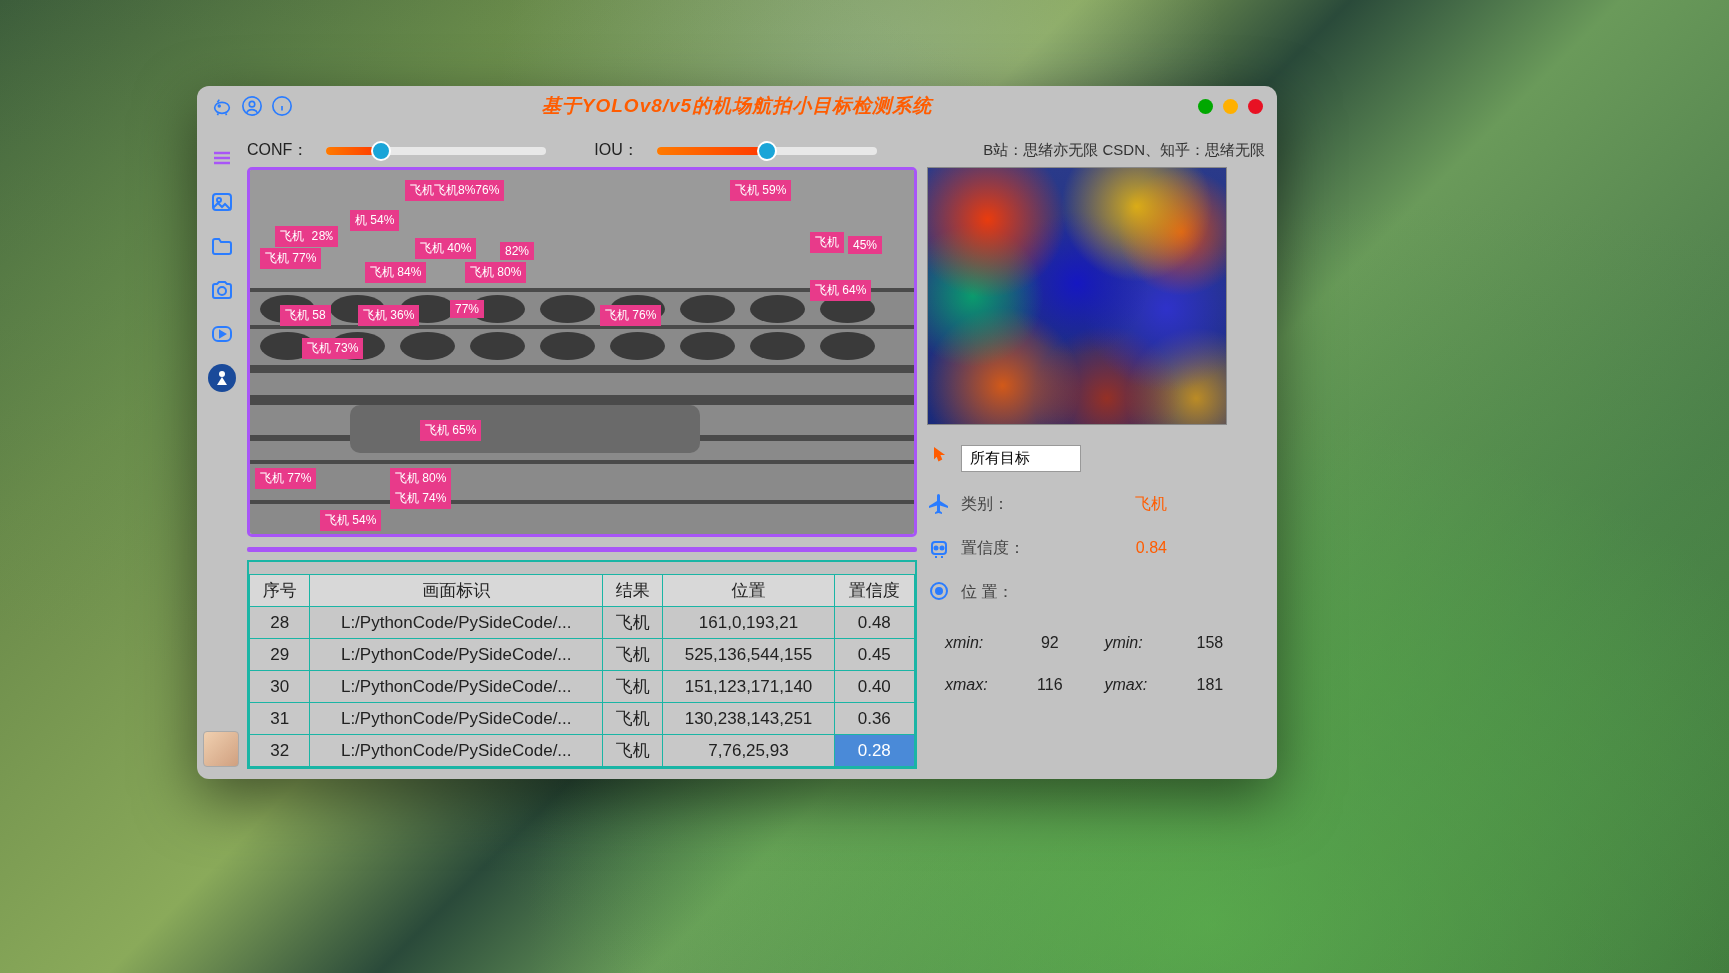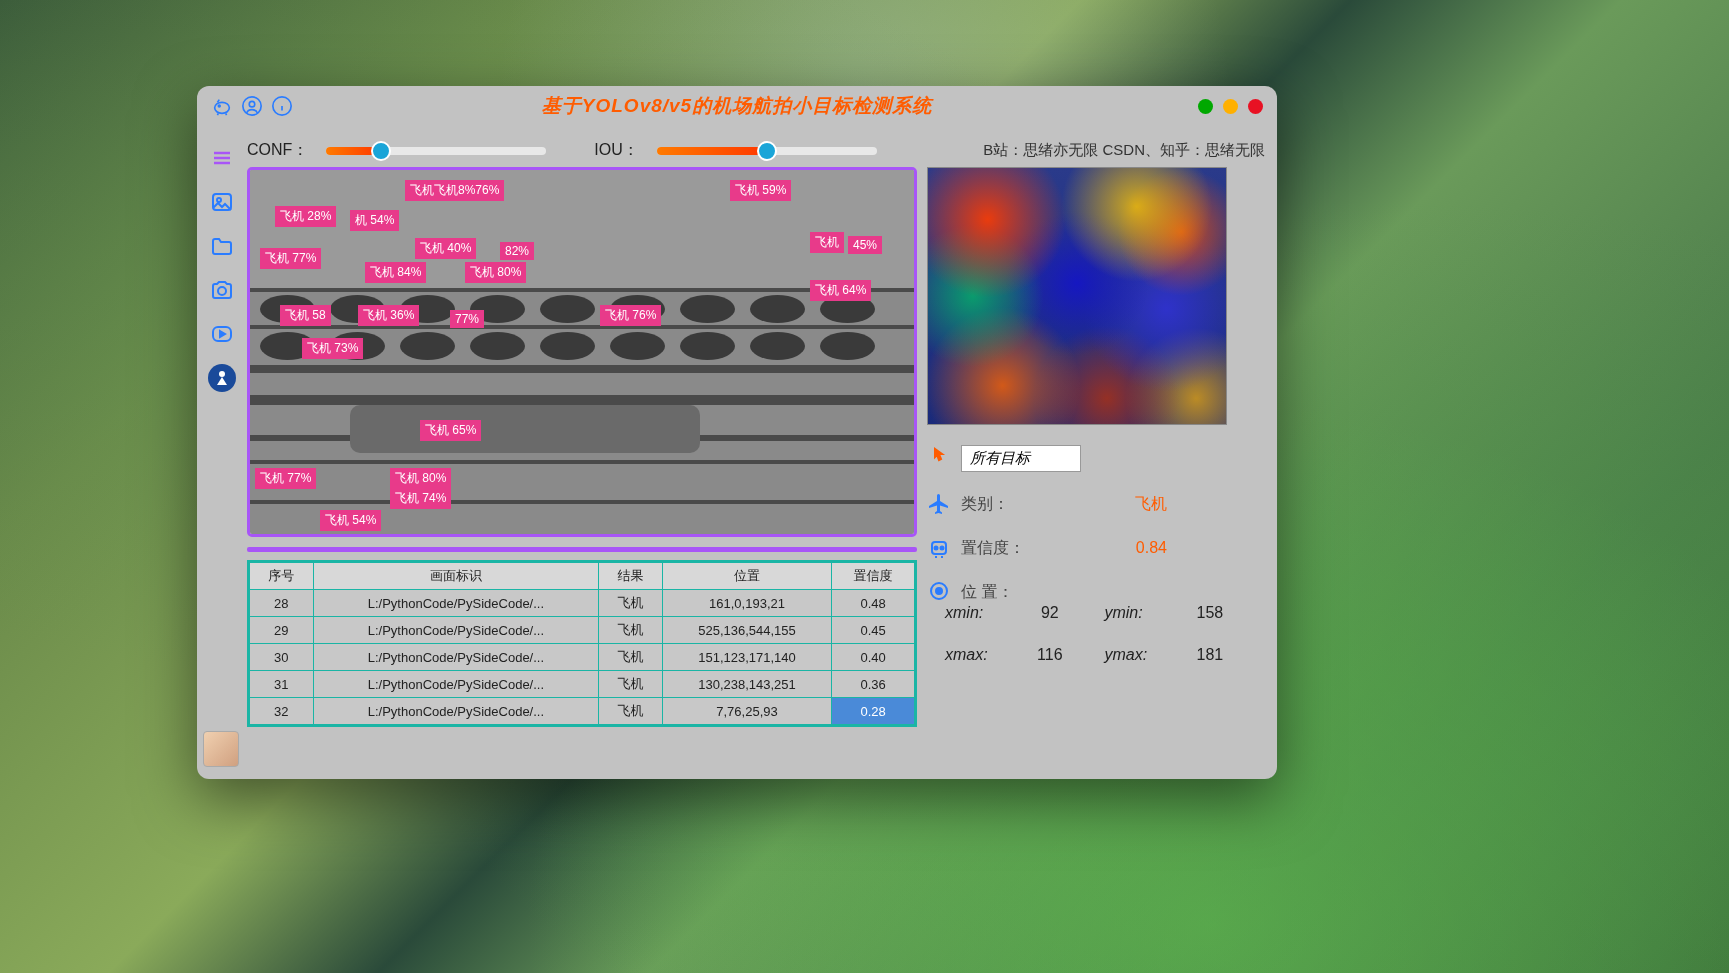--- a/index.html
+++ b/index.html
@@ -61,29 +61,29 @@
   radial-gradient(circle at 15% 50%,rgba(0,200,100,0.7),transparent 25%),
   radial-gradient(circle at 50% 45%,rgba(20,20,200,0.9),transparent 35%),
   radial-gradient(circle at 80% 55%,rgba(50,50,220,0.8),transparent 30%),
   radial-gradient(circle at 25% 85%,rgba(255,100,0,0.8),transparent 25%),
   radial-gradient(circle at 60% 90%,rgba(200,50,0,0.7),transparent 25%),
   radial-gradient(circle at 90% 90%,rgba(255,180,0,0.7),transparent 20%),
   linear-gradient(180deg,#2a3a8a,#1a2a7a);}
 .right-panel{width:300px;margin-top:16px;}
 .info-row{display:flex;align-items:center;gap:10px;margin-top:20px;font-size:16px;}
 .info-ico{width:24px;height:24px;flex-shrink:0;}
-.info-input{background:white;border:1px solid #999;padding:4px 8px;font-size:15px;width:120px;font-style:italic;}
+.info-input{background:white;border:1px solid #999;padding:4px 8px;font-size:15px;width:120px;}
 .info-lbl{color:#444;}
 .info-val{color:#ff5c00;font-size:16px;margin-left:auto;padding-right:60px;font-weight:500;}
-.coords{display:grid;grid-template-columns:auto auto auto auto;gap:24px 38px;font-size:16px;padding-left:18px;}
+.coords{margin-top:30px;display:grid;grid-template-columns:auto auto auto auto;gap:24px 38px;font-size:16px;padding-left:18px;}
 .coords .cl{font-style:italic;color:#222;}
 .coords .cv{color:#222;text-align:center;}
 .divider{height:5px;background:#a855f7;margin-top:10px;border-radius:2px;}
 .table-wrap{width:670px;border:2px solid #1ab5a5;margin-top:8px;}
-table{width:100%;border-collapse:collapse;font-size:13px;}
+table{width:100%;border-collapse:collapse;font-size:17px;margin-top:12px;}
 th,td{border:1px solid #1ab5a5;padding:4px 8px;text-align:center;}
 th{background:#d8d8d8;font-weight:normal;color:#222;}
 td{background:#c8c8c8;color:#222;}
 tr.selected td{background:#c8c8c8;}
 tr.selected td:last-child{background:#4a8ad8;color:white;}
 .avatar{position:absolute;left:6px;bottom:12px;width:36px;height:36px;border-radius:4px;background:linear-gradient(135deg,#f0d0b0,#d0a080);border:1px solid #aaa;}
 </style>
 </head>
 <body>
 <div class="bg-overlay"></div>
@@ -207,33 +207,33 @@
             <div class="ellipse" style="left:290px;top:162px;width:55px;height:28px"></div>
             <div class="ellipse" style="left:360px;top:162px;width:55px;height:28px"></div>
             <div class="ellipse" style="left:430px;top:162px;width:55px;height:28px"></div>
             <div class="ellipse" style="left:500px;top:162px;width:55px;height:28px"></div>
             <div class="ellipse" style="left:570px;top:162px;width:55px;height:28px"></div>
             <div class="apron" style="left:100px;top:235px;width:350px;height:48px;background:#6a6a6a;border-radius:10px"></div>
           </div>
           <div id="det-container">
               <div class="det-label" style="left: 155px; top: 10px;">飞机飞机8%76%</div>
               <div class="det-label" style="left: 480px; top: 10px;">飞机  59%</div>
-              <div class="det-label" style="left: 25px; top: 36px;">飞机  28%</div>
+              <div class="det-label" style="left: 25px; top: 56px; font-family: Liberation Mono, monospace;">飞机  28%</div>
               <div class="det-label" style="left: 100px; top: 40px;">机  54%</div>
               <div class="det-label" style="left: 10px; top: 78px;">飞机  77%</div>
               <div class="det-label" style="left: 165px; top: 68px;">飞机  40%</div>
               <div class="det-label" style="left: 250px; top: 72px;">82%</div>
               <div class="det-label" style="left: 115px; top: 92px;">飞机  84%</div>
               <div class="det-label" style="left: 215px; top: 92px;">飞机  80%</div>
               <div class="det-label" style="left: 560px; top: 62px;">飞机</div>
               <div class="det-label" style="left: 598px; top: 66px;">45%</div>
               <div class="det-label" style="left: 560px; top: 70px; margin-top: 40px;">飞机  64%</div>
               <div class="det-label" style="left: 30px; top: 135px;">飞机  58</div>
               <div class="det-label" style="left: 108px; top: 135px;">飞机  36%</div>
-              <div class="det-label" style="left: 200px; top: 140px;">77%</div>
+              <div class="det-label" style="left: 200px; top: 130px;">77%</div>
               <div class="det-label" style="left: 350px; top: 135px;">飞机  76%</div>
               <div class="det-label" style="left: 52px; top: 168px;">飞机  73%</div>
               <div class="det-label" style="left: 170px; top: 250px;">飞机  65%</div>
               <div class="det-label" style="left: 5px; top: 298px;">飞机  77%</div>
               <div class="det-label" style="left: 140px; top: 298px;">飞机  80%</div>
               <div class="det-label" style="left: 140px; top: 318px;">飞机  74%</div>
               <div class="det-label" style="left: 70px; top: 340px;">飞机  54%</div>
             </div>
         </div>
         <div class="divider"></div>

